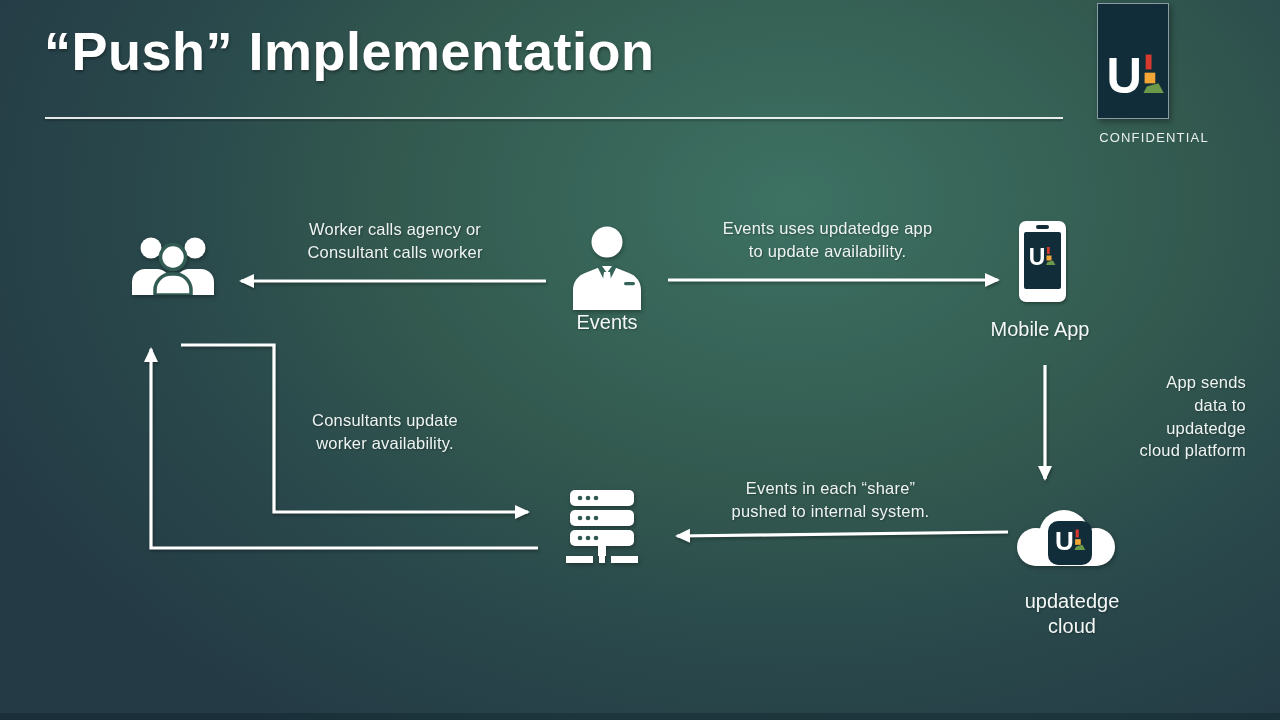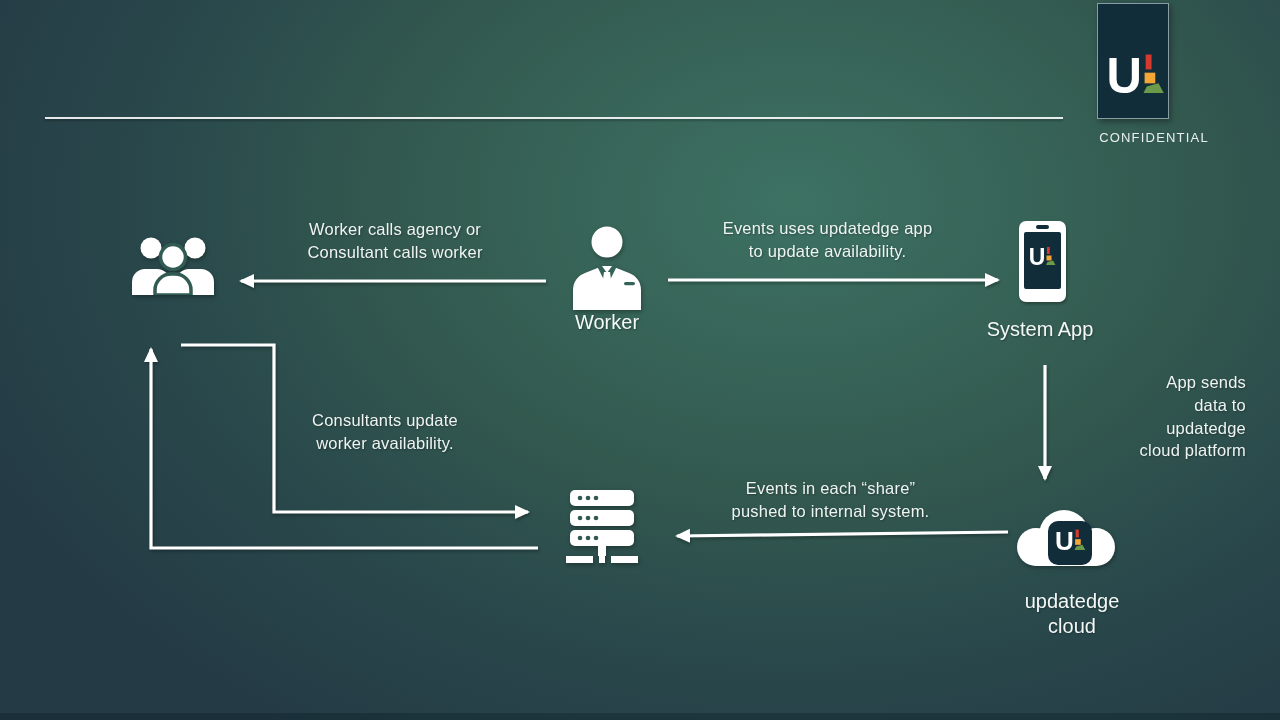--- a/index.html
+++ b/index.html
@@ -82,20 +82,21 @@
     <defs>
       <symbol id="ue-logo" viewBox="0 0 60 52">
         <text x="20" y="40" text-anchor="middle" font-size="46" font-weight="bold" fill="#ffffff" font-family="Liberation Sans, DejaVu Sans, sans-serif">U</text>
         <rect x="40" y="4" width="5.5" height="14" fill="#d6392e"></rect>
         <rect x="39" y="21" width="10" height="10" fill="#f2a636"></rect>
         <polygon points="38,40 57,40 52,31 41,34" fill="#6b9a4a"></polygon>
       </symbol>
     </defs>
   </svg>
 
+  <div class="title">“Push” Implementation</div>
   <div class="title-rule"></div>
   <div class="logo-box">
     <svg width="64" height="56" viewBox="0 0 60 52">
       <use href="#ue-logo"></use>
     </svg>
   </div>
   <div class="confidential">CONFIDENTIAL</div>
 
   <svg class="arrows" width="1280" height="720">
     <defs>
@@ -123,31 +124,31 @@
   </svg>
 
   <svg class="icon-abs" style="left:570px;top:226px" width="74" height="84" viewBox="0 0 74 84">
     <circle cx="37" cy="16" r="15.5" fill="#ffffff"></circle>
     <path d="M3 84 V64 a18 18 0 0 1 12 -17 l15 -6 h14 l15 6 a18 18 0 0 1 12 17 v20 Z" fill="#ffffff"></path>
     <polygon points="27,40 47,40 37,60" fill="#35635a"></polygon>
     <polygon points="32,40 42,40 37,47" fill="#ffffff"></polygon>
     <polygon points="34,46 40,46 43,68 37,76 31,68" fill="#ffffff"></polygon>
     <rect x="54" y="56" width="11" height="3.2" rx="1.6" fill="#35635a"></rect>
   </svg>
-  <div class="node-label" style="left:527px;top:310px;width:160px">Worker</div>
+  <div class="node-label" style="left:527px;top:310px;width:160px">Events</div>
 
   <div class="phone">
     <div class="phone-speaker"></div>
     <div class="phone-screen">
       <svg width="30" height="26" viewBox="0 0 60 52">
         <use href="#ue-logo"></use>
       </svg>
     </div>
   </div>
-  <div class="node-label" style="left:960px;top:317px;width:160px">System App</div>
+  <div class="node-label" style="left:960px;top:317px;width:160px">Mobile App</div>
 
   <svg class="icon-abs" style="left:1006px;top:503px" width="120" height="68" viewBox="0 0 120 68">
     <g fill="#ffffff">
       <circle cx="30" cy="44" r="19"></circle>
       <circle cx="58" cy="32" r="25"></circle>
       <circle cx="90" cy="44" r="19"></circle>
       <rect x="22" y="40" width="76" height="23" rx="10"></rect>
     </g>
     <rect x="42" y="18" width="44" height="44" rx="10" fill="#122d3a"></rect>
     <use href="#ue-logo" x="47" y="24" width="34" height="30"></use>

